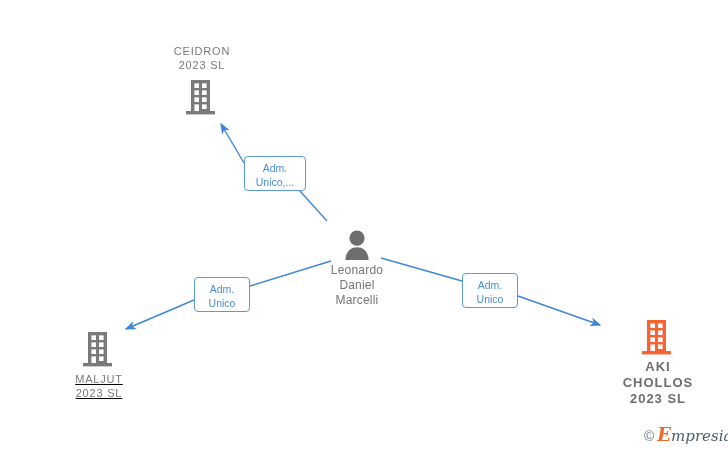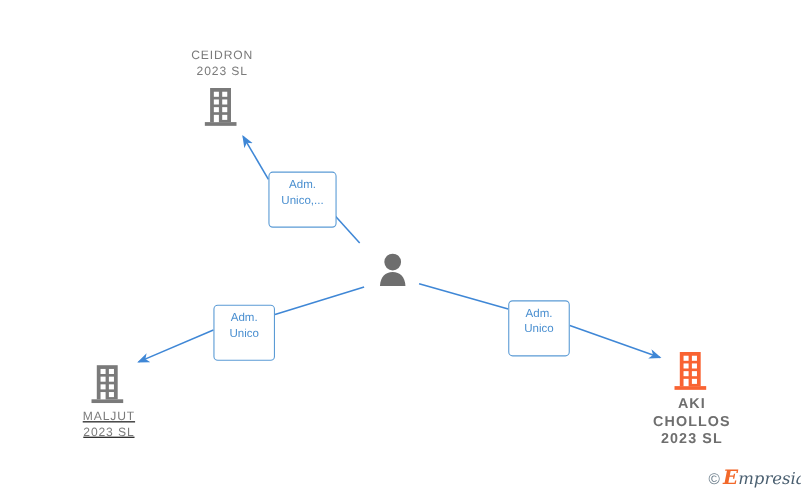--- a/index.html
+++ b/index.html
@@ -62,34 +62,34 @@
     display: block;
     margin: 0 auto;
   }
   
   #node-ceidron { left: 132px; top: 44px; }
   #node-ceidron .node-label { margin-bottom: 6px; }
   #node-person  { left: 287px; top: 230px; }
   #node-person .node-label { margin-top: 3px; }
   #node-maljut  { left: 29px;  top: 330px; text-decoration: underline; }
   #node-maljut .node-label { margin-top: 4px; }
-  #node-aki     { left: 559px; top: 318px; }
+  #node-aki     { left: 588px; top: 318px; }
   #node-aki .node-label { margin-top: 3px; }
 
   
   .edge-label {
     position: absolute;
     border: 1px solid #5b9bd5;
     border-radius: 4px;
     background: #ffffff;
     color: #4a8fd0;
     font-size: 10.5px;
     line-height: 14px;
     text-align: center;
-    padding: 4px 6px 17px 6px;
+    padding: 4px 6px 1px 6px;
     box-sizing: border-box;
     white-space: pre-line;
     box-shadow: 0 0 0 0 rgba(0,0,0,0);
   }
   #edge-label-ceidron { left: 244px; top: 156px; width: 62px; }
   #edge-label-maljut  { left: 194px; top: 277px; width: 56px; }
   #edge-label-aki     { left: 462px; top: 273px; width: 56px; }
 
   
   #watermark {
@@ -168,20 +168,23 @@
     </svg>
   </div>
 
   <div class="node" id="node-person">
     <svg class="node-icon" width="34" height="30" viewBox="0 0 34 30">
       <g fill="#6e6e6e">
         <circle cx="17" cy="8.2" r="7.6"></circle>
         <path d="M17 17.2c-6.6 0-11.2 4.4-11.6 12.8h23.2C28.2 21.6 23.6 17.2 17 17.2z"></path>
       </g>
     </svg>
+    <div class="node-label person">Leonardo
+Daniel
+Marcelli</div>
   </div>
 
   <div class="node" id="node-maljut">
     <svg class="node-icon" width="32" height="38" viewBox="0 0 32 38">
       <g fill="#7a7a7a">
         <rect x="5" y="2" width="19" height="31"></rect>
         <rect x="0" y="33" width="29" height="3.4"></rect>
         <g fill="#ffffff">
           <rect x="8.4" y="5.4" width="4.6" height="4.6"></rect>
           <rect x="16" y="5.4" width="4.6" height="4.6"></rect>

